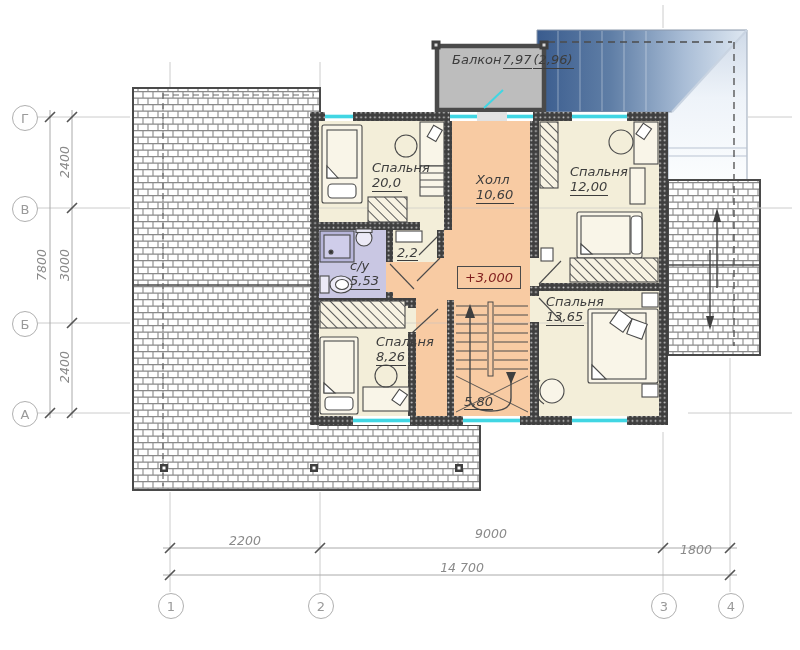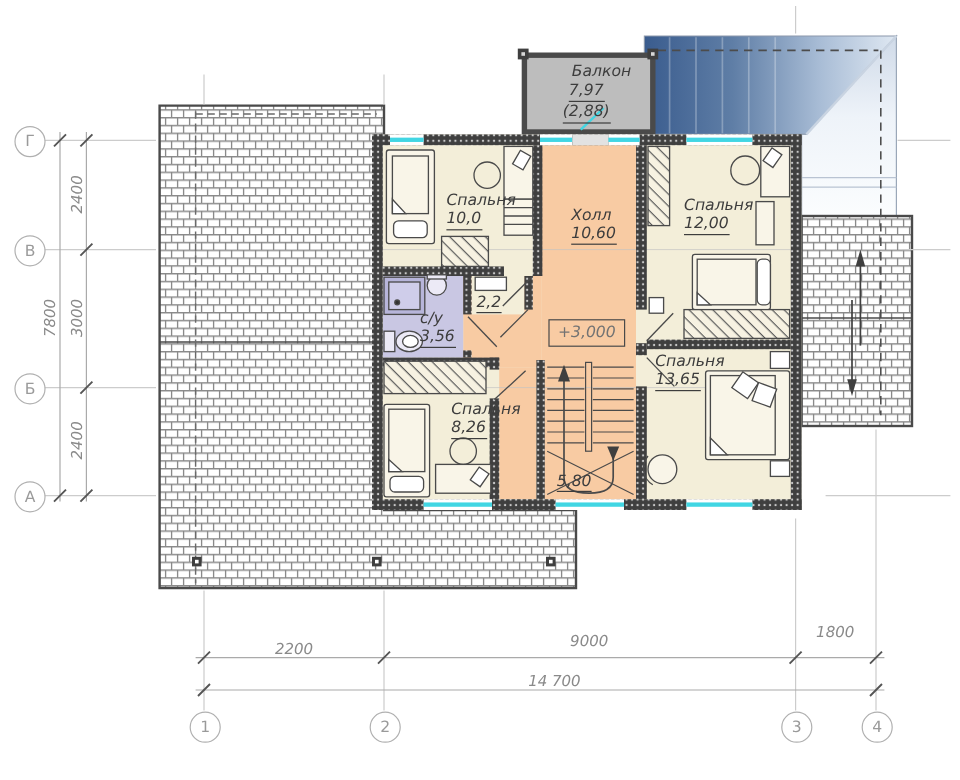--- a/index.html
+++ b/index.html
@@ -6,26 +6,26 @@
   .canvas{position:relative;width:800px;height:650px;background:#fff;overflow:hidden;
           font-family:"DejaVu Sans",sans-serif}
   .canvas svg{position:absolute;left:0;top:0}
 
   
   .room-lbl{position:absolute;display:flex;flex-direction:column;line-height:1.3;
             font:italic 13px "DejaVu Sans",sans-serif;color:#3d3d3d;white-space:nowrap}
   .rarea{border-bottom:1.2px solid #3d3d3d;align-self:flex-start;padding:0 1px 1px 0}
   .single-lbl{position:absolute;font:italic 13px "DejaVu Sans",sans-serif;color:#3d3d3d;
               border-bottom:1.2px solid #3d3d3d;white-space:nowrap}
-  .balcony-lbl{position:absolute;left:452px;top:52px;width:74px;display:flex;flex-direction:column;
-               align-items:flex-end;gap:1px;font:italic 13px "DejaVu Sans",sans-serif;color:#3d3d3d}
+  .balcony-lbl{position:absolute;left:452px;top:52px;width:74px;display:flex;flex-direction:row;
+               align-items:flex-start;gap:1px;font:italic 13px "DejaVu Sans",sans-serif;color:#3d3d3d}
   .balcony-lbl .rarea{align-self:center}
   .elev-box{position:absolute;left:457px;top:266px;width:62px;height:21px;border:1.5px solid #4a4a4a;
             display:flex;align-items:center;justify-content:center;
-            font:italic 13px "DejaVu Sans",sans-serif;color:#737373;background:transparent}
+            font:italic 13px "DejaVu Sans",sans-serif;color:#7f1d1d;background:transparent}
 
   
   .dimh{position:absolute;transform:translateX(-50%);font:italic 12.5px "DejaVu Sans",sans-serif;color:#8a8a8a;white-space:nowrap}
   .dimv{position:absolute;transform:translate(-50%,-50%) rotate(-90deg);
         font:italic 12.5px "DejaVu Sans",sans-serif;color:#8a8a8a;white-space:nowrap}
 
   
   .axc{position:absolute;width:24px;height:24px;border:1px solid #b0b0b0;border-radius:50%;
        background:#fff;display:flex;align-items:center;justify-content:center;
        font:13px "DejaVu Sans",sans-serif;color:#9a9a9a}
@@ -261,41 +261,41 @@
       <path d="M45 122 L55 112 M45 418 L55 408"></path>
       <path d="M165 553 L175 543 M315 553 L325 543 M658 553 L668 543 M725 553 L735 543"></path>
       <path d="M165 580 L175 570 M725 580 L735 570"></path>
     </g>
   </g>
 </svg>
 
 <div class="balcony-lbl">
   <span>Балкон</span>
   <span class="rarea">7,97</span>
-  <span class="rarea">(2,88)</span>
+  <span class="rarea">(2,96)</span>
 </div>
 
 <div class="room-lbl" style="left:372px;top:160px">
   <span>Спальня</span>
-  <span class="rarea">10,0</span>
+  <span class="rarea">20,0</span>
 </div>
 
 <div class="room-lbl" style="left:476px;top:172px">
   <span>Холл</span>
   <span class="rarea">10,60</span>
 </div>
 
 <div class="room-lbl" style="left:570px;top:164px">
   <span>Спальня</span>
   <span class="rarea">12,00</span>
 </div>
 
 <div class="room-lbl" style="left:350px;top:258px">
   <span>с/у</span>
-  <span class="rarea">3,56</span>
+  <span class="rarea">5,53</span>
 </div>
 
 <span class="single-lbl" style="left:397px;top:245px">2,2</span>
 
 <div class="room-lbl" style="left:376px;top:334px">
   <span>Спальня</span>
   <span class="rarea">8,26</span>
 </div>
 
 <div class="room-lbl" style="left:546px;top:294px">
@@ -307,21 +307,21 @@
 
 <div class="elev-box">+3,000</div>
 
 <span class="dimv" style="left:64px;top:162px">2400</span>
 <span class="dimv" style="left:64px;top:265px">3000</span>
 <span class="dimv" style="left:64px;top:367px">2400</span>
 <span class="dimv" style="left:41px;top:265px">7800</span>
 
 <span class="dimh" style="left:245px;top:533px">2200</span>
 <span class="dimh" style="left:491px;top:526px">9000</span>
-<span class="dimh" style="left:696px;top:519px">1800</span>
+<span class="dimh" style="left:696px;top:542px">1800</span>
 <span class="dimh" style="left:462px;top:560px">14 700</span>
 
 <div class="axc" style="left:12px;top:105px">Г</div>
 <div class="axc" style="left:12px;top:196px">В</div>
 <div class="axc" style="left:12px;top:311px">Б</div>
 <div class="axc" style="left:12px;top:401px">А</div>
 <div class="axc" style="left:158px;top:593px">1</div>
 <div class="axc" style="left:308px;top:593px">2</div>
 <div class="axc" style="left:651px;top:593px">3</div>
 <div class="axc" style="left:718px;top:593px">4</div>

